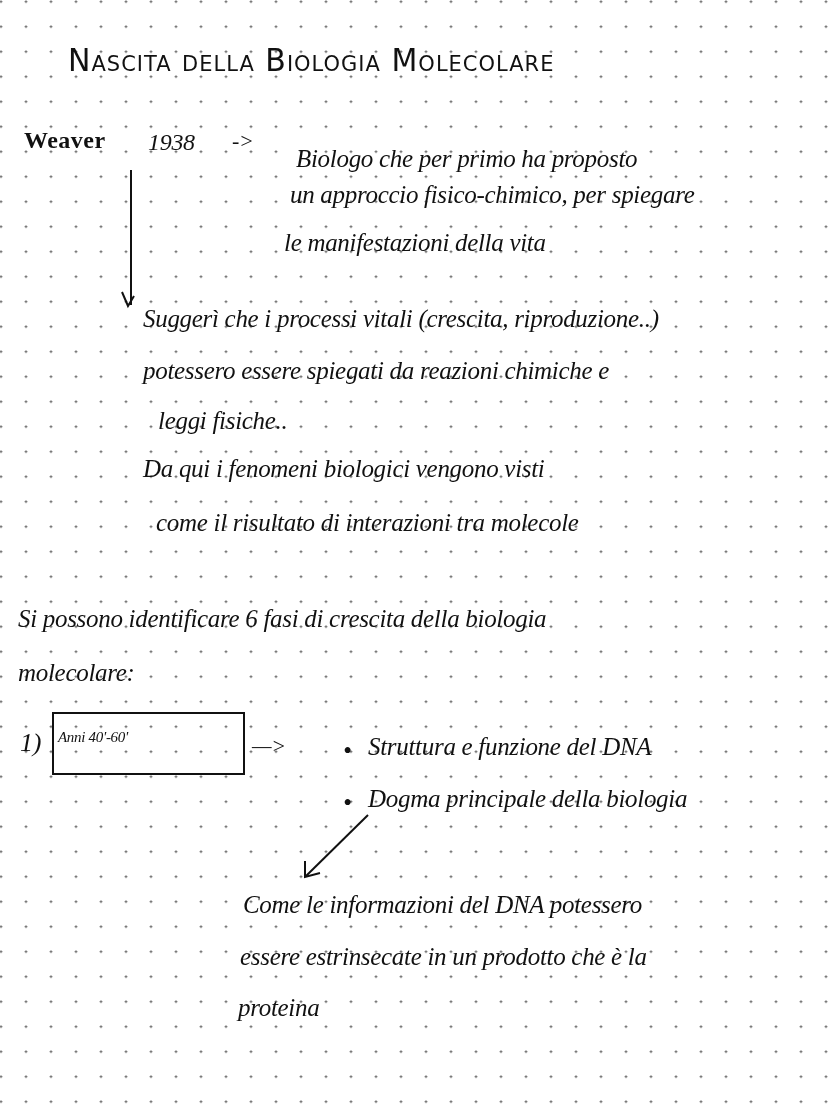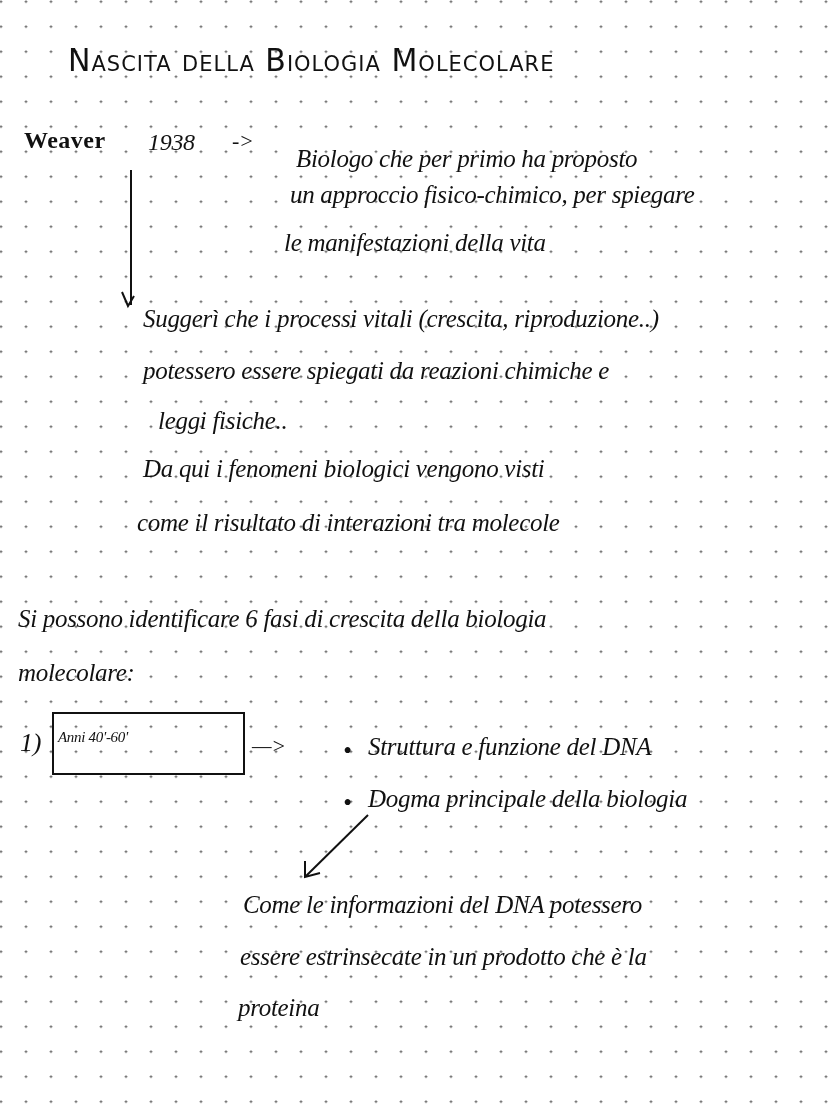--- a/index.html
+++ b/index.html
@@ -40,21 +40,21 @@
 
 <svg class="arrow" width="834" height="1114">
   <line x1="131" y1="170" x2="131" y2="305" stroke="#111" stroke-width="2"></line>
   <polyline points="122,292 128,306 134,296" fill="none" stroke="#111" stroke-width="2"></polyline>
 </svg>
 
 <div class="ink hw" style="left:143px; top:306px;">Suggerì che i processi vitali (crescita, riproduzione..)</div>
 <div class="ink hw" style="left:143px; top:358px;">potessero essere spiegati da reazioni chimiche e</div>
 <div class="ink hw" style="left:140px; top:408px;margin-left:18px;">leggi fisiche..</div>
 <div class="ink hw" style="left:143px; top:456px;">Da qui i fenomeni biologici vengono visti</div>
-<div class="ink hw" style="left:137px; top:510px;">come il risultato di interazioni tra molecole</div>
+<div class="ink hw" style="left:156px; top:510px;">come il risultato di interazioni tra molecole</div>
 
 <div class="ink hw" style="left:18px; top:606px;">Si possono identificare 6 fasi di crescita della biologia</div>
 <div class="ink hw" style="left:18px; top:660px;">molecolare:</div>
 
 <div class="ink hw" style="left:20px; top:730px; font-size:26px;">1)</div>
 <div class="box"></div>
 <div class="ink hw" style="left:58px; top:730px; font-size:15px;">Anni 40'-60'</div>
 <div class="ink hw" style="left:252px; top:735px; font-size:22px;">—&gt;</div>
 
 <div class="ink hw" style="left:343px; top:738px;">•</div>

